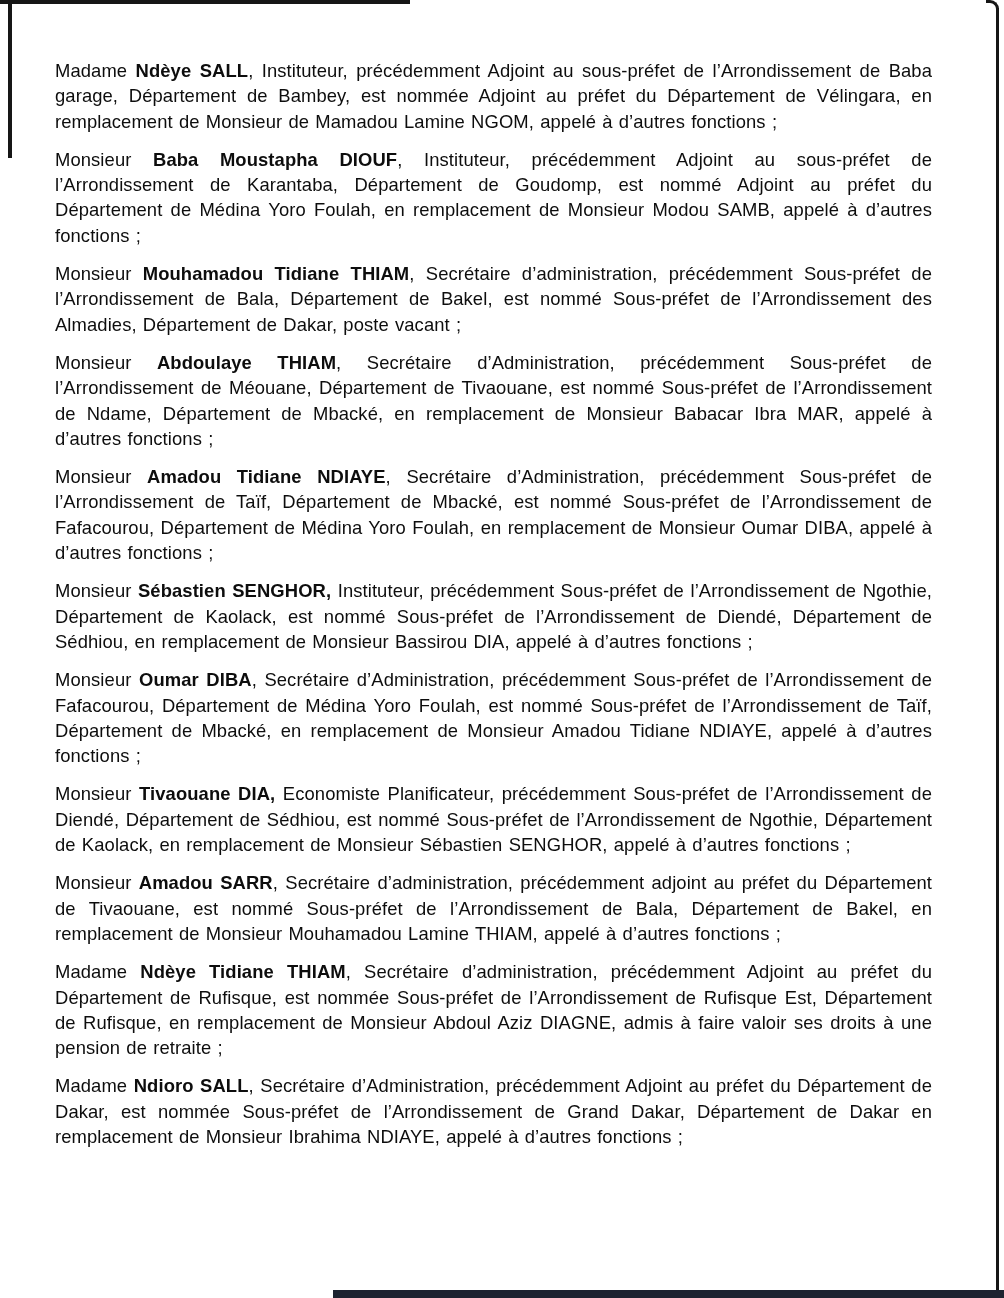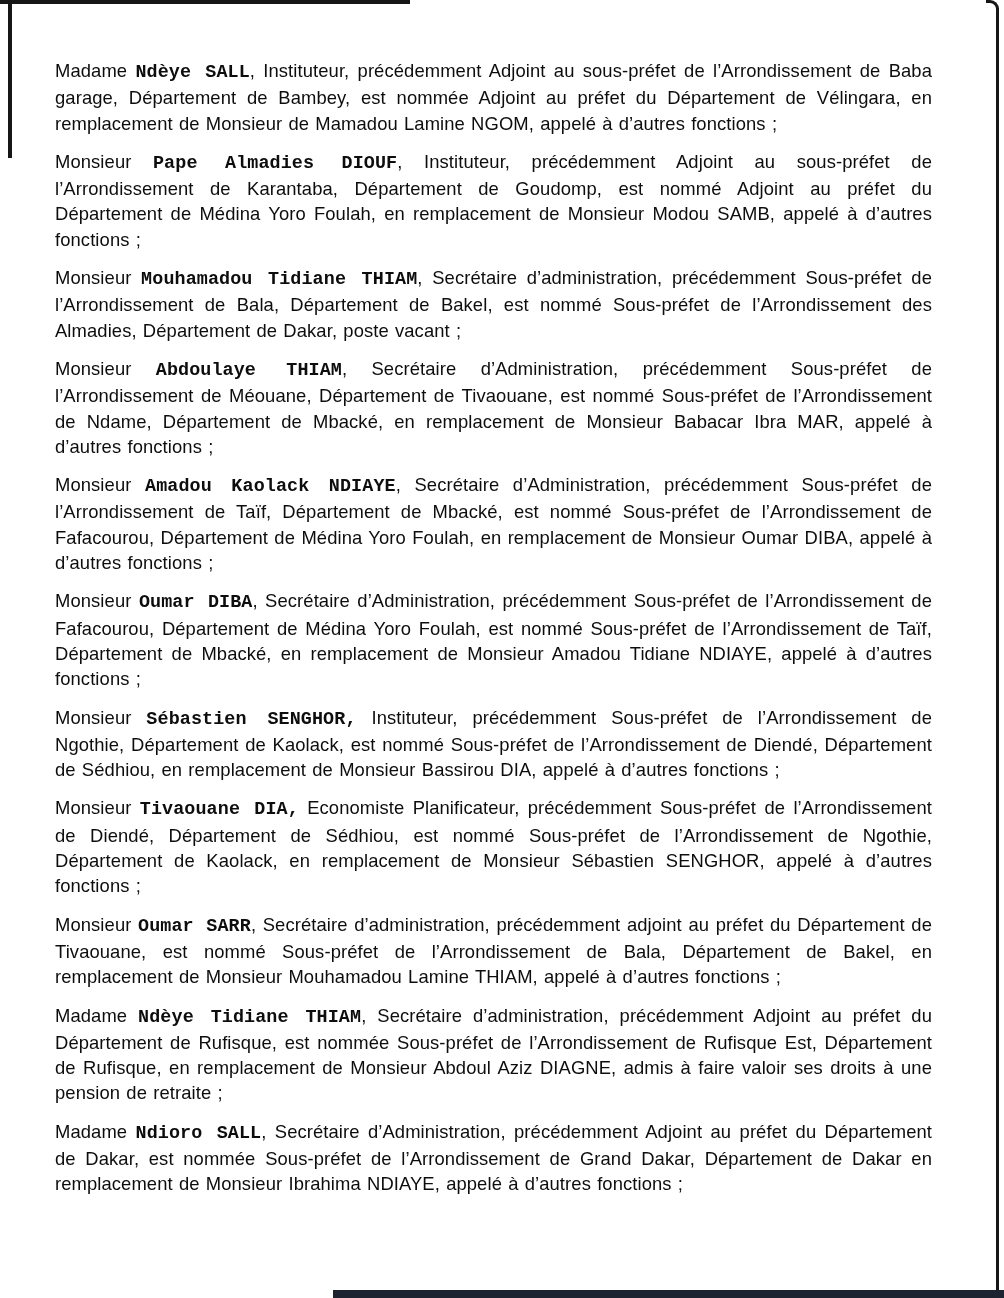--- a/index.html
+++ b/index.html
@@ -19,21 +19,21 @@
     width: 877px;
   }
   .para {
     font-size: 18.4px;
     line-height: 25.3px;
     text-align: justify;
     margin-bottom: 13px;
     letter-spacing: 0.1px;
     word-spacing: 1px;
   }
-  .para b { font-weight: 700; font-family: Liberation Mono, monospace; }
+  .para b { font-weight: 700; }
   
   .artifact { position: absolute; background: #161616; }
   .top-line   { left: 0;     top: 0;      width: 410px; height: 4px; }
   .left-strip { left: 8px;   top: 0;      width: 4px;   height: 158px; }
   .right-line { left: 996px; top: 8px;    width: 3px;   height: 1282px; }
   .right-hook {
     left: 986px; top: 0; width: 13px; height: 12px;
     background: transparent;
     border-top: 3px solid #161616;
     border-right: 3px solid #161616;
@@ -46,32 +46,32 @@
 
 <div class="artifact top-line"></div>
 <div class="artifact left-strip"></div>
 <div class="right-hook" style="position:absolute;"></div>
 <div class="artifact right-line"></div>
 <div class="bottom-bar" style="position:absolute;"></div>
 
 <main class="content">
   <p class="para"><span>Madame </span><b>Ndèye SALL</b><span>, Instituteur, précédemment Adjoint au sous-préfet de l’Arrondissement de Baba garage, Département de Bambey, est nommée Adjoint au préfet du Département de Vélingara, en remplacement de Monsieur de Mamadou Lamine NGOM, appelé à d’autres fonctions ;</span></p>
 
-  <p class="para"><span>Monsieur </span><b>Pape Almadies DIOUF</b><span>, Instituteur, précédemment Adjoint au sous-préfet de l’Arrondissement de Karantaba, Département de Goudomp, est nommé Adjoint au préfet du Département de Médina Yoro Foulah, en remplacement de Monsieur Modou SAMB, appelé à d’autres fonctions ;</span></p>
+  <p class="para"><span>Monsieur </span><b>Baba Moustapha DIOUF</b><span>, Instituteur, précédemment Adjoint au sous-préfet de l’Arrondissement de Karantaba, Département de Goudomp, est nommé Adjoint au préfet du Département de Médina Yoro Foulah, en remplacement de Monsieur Modou SAMB, appelé à d’autres fonctions ;</span></p>
 
   <p class="para"><span>Monsieur </span><b>Mouhamadou Tidiane THIAM</b><span>, Secrétaire d’administration, précédemment Sous-préfet de l’Arrondissement de Bala, Département de Bakel, est nommé Sous-préfet de l’Arrondissement des Almadies, Département de Dakar, poste vacant ;</span></p>
 
   <p class="para"><span>Monsieur </span><b>Abdoulaye THIAM</b><span>, Secrétaire d’Administration, précédemment Sous-préfet de l’Arrondissement de Méouane, Département de Tivaouane, est nommé Sous-préfet de l’Arrondissement de Ndame, Département de Mbacké, en remplacement de Monsieur Babacar Ibra MAR, appelé à d’autres fonctions ;</span></p>
 
-  <p class="para"><span>Monsieur </span><b>Amadou Kaolack NDIAYE</b><span>, Secrétaire d’Administration, précédemment Sous-préfet de l’Arrondissement de Taïf, Département de Mbacké, est nommé Sous-préfet de l’Arrondissement de Fafacourou, Département de Médina Yoro Foulah, en remplacement de Monsieur Oumar DIBA, appelé à d’autres fonctions ;</span></p>
+  <p class="para"><span>Monsieur </span><b>Amadou Tidiane NDIAYE</b><span>, Secrétaire d’Administration, précédemment Sous-préfet de l’Arrondissement de Taïf, Département de Mbacké, est nommé Sous-préfet de l’Arrondissement de Fafacourou, Département de Médina Yoro Foulah, en remplacement de Monsieur Oumar DIBA, appelé à d’autres fonctions ;</span></p>
+
+  <p class="para"><span>Monsieur </span><b>Sébastien SENGHOR,</b><span> Instituteur, précédemment Sous-préfet de l’Arrondissement de Ngothie, Département de Kaolack, est nommé Sous-préfet de l’Arrondissement de Diendé, Département de Sédhiou, en remplacement de Monsieur Bassirou DIA, appelé à d’autres fonctions ;</span></p>
 
   <p class="para"><span>Monsieur </span><b>Oumar DIBA</b><span>, Secrétaire d’Administration, précédemment Sous-préfet de l’Arrondissement de Fafacourou, Département de Médina Yoro Foulah, est nommé Sous-préfet de l’Arrondissement de Taïf, Département de Mbacké, en remplacement de Monsieur Amadou Tidiane NDIAYE, appelé à d’autres fonctions ;</span></p>
 
-  <p class="para"><span>Monsieur </span><b>Sébastien SENGHOR,</b><span> Instituteur, précédemment Sous-préfet de l’Arrondissement de Ngothie, Département de Kaolack, est nommé Sous-préfet de l’Arrondissement de Diendé, Département de Sédhiou, en remplacement de Monsieur Bassirou DIA, appelé à d’autres fonctions ;</span></p>
-
   <p class="para"><span>Monsieur </span><b>Tivaouane DIA,</b><span> Economiste Planificateur, précédemment Sous-préfet de l’Arrondissement de Diendé, Département de Sédhiou, est nommé Sous-préfet de l’Arrondissement de Ngothie, Département de Kaolack, en remplacement de Monsieur Sébastien SENGHOR, appelé à d’autres fonctions ;</span></p>
 
-  <p class="para"><span>Monsieur </span><b>Oumar SARR</b><span>, Secrétaire d’administration, précédemment adjoint au préfet du Département de Tivaouane, est nommé Sous-préfet de l’Arrondissement de Bala, Département de Bakel, en remplacement de Monsieur Mouhamadou Lamine THIAM, appelé à d’autres fonctions ;</span></p>
+  <p class="para"><span>Monsieur </span><b>Amadou SARR</b><span>, Secrétaire d’administration, précédemment adjoint au préfet du Département de Tivaouane, est nommé Sous-préfet de l’Arrondissement de Bala, Département de Bakel, en remplacement de Monsieur Mouhamadou Lamine THIAM, appelé à d’autres fonctions ;</span></p>
 
   <p class="para"><span>Madame </span><b>Ndèye Tidiane THIAM</b><span>, Secrétaire d’administration, précédemment Adjoint au préfet du Département de Rufisque, est nommée Sous-préfet de l’Arrondissement de Rufisque Est, Département de Rufisque, en remplacement de Monsieur Abdoul Aziz DIAGNE, admis à faire valoir ses droits à une pension de retraite ;</span></p>
 
   <p class="para"><span>Madame </span><b>Ndioro SALL</b><span>, Secrétaire d’Administration, précédemment Adjoint au préfet du Département de Dakar, est nommée Sous-préfet de l’Arrondissement de Grand Dakar, Département de Dakar en remplacement de Monsieur Ibrahima NDIAYE, appelé à d’autres fonctions ;</span></p>
 </main>
 
 </body></html>

